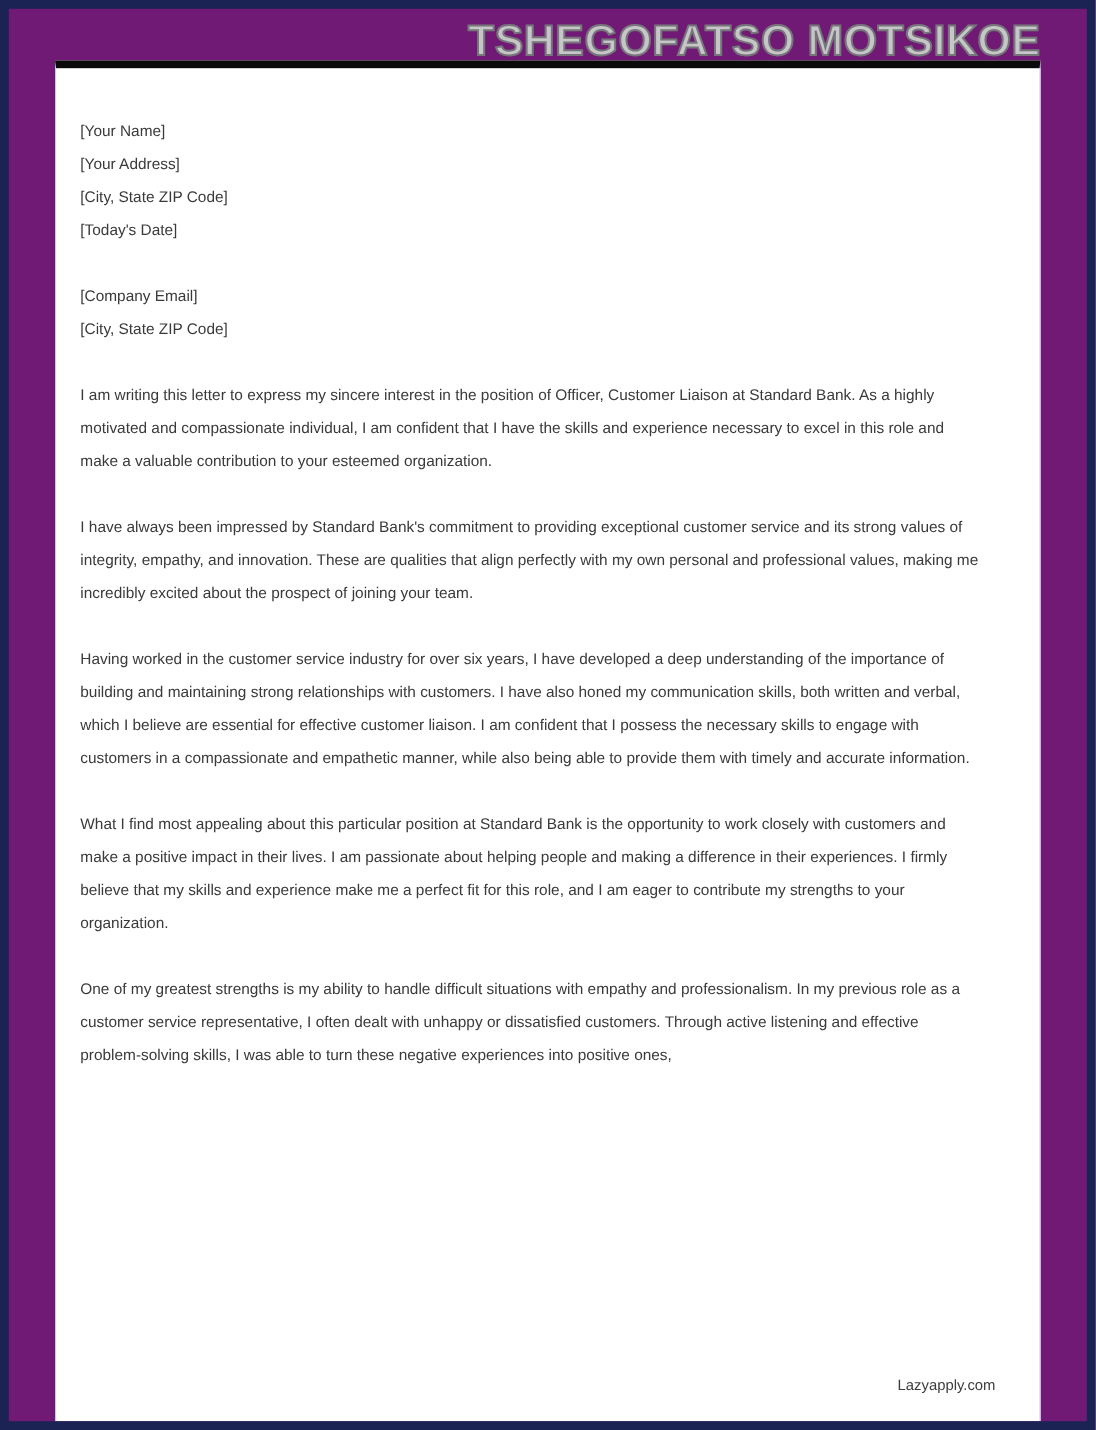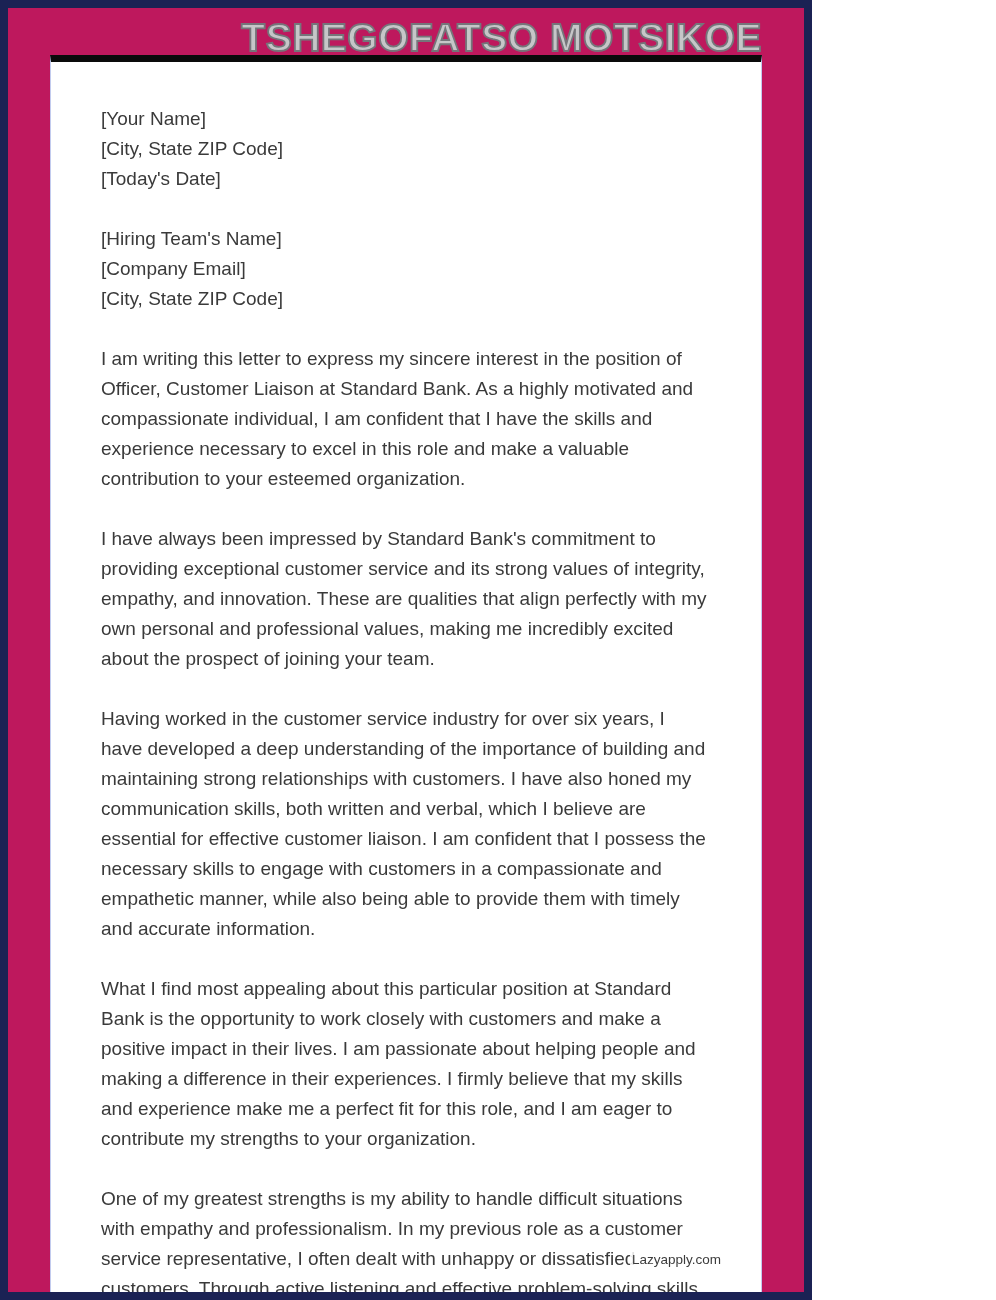--- a/index.html
+++ b/index.html
@@ -1,23 +1,23 @@
 <!DOCTYPE html>
 <html><head>
 <meta charset="utf-8">
 <style>
   * { margin: 0; padding: 0; box-sizing: border-box; }
   html, body { width: 996px; }
   body { font-family: "Liberation Sans", sans-serif; }
 
   .frame {
     position: relative;
-    width: 812px;
+    width: 996px;
     height: 1300px;
-    background: #be185d;
+    background: #701a75;
     border: 8px solid #1b2254;
     overflow: hidden;
   }
 
   .header-name {
     position: absolute;
     top: 8px;
     right: 42px;
     font-size: 39px;
     font-weight: 700;
@@ -36,22 +36,22 @@
     right: 42px;
     bottom: 0;
     background: #ffffff;
     border-top: 7px solid #0a0a0a;
     border-left: 1px solid #c2cbee;
     border-right: 1px solid #c2cbee;
     overflow: hidden;
   }
 
   .letter {
-    padding: 42px 52px 0 50px;
-    font-size: 19px;
+    padding: 42px 52px 0 22px;
+    font-size: 14px;
     line-height: 30px;
     color: #3a3a3a;
   }
 
   .block { margin-bottom: 30px; }
   .paragraph { margin-bottom: 30px; }
 
   .watermark {
     position: absolute;
     right: 38px;
@@ -68,26 +68,26 @@
 <div class="frame">
 
   <div class="header-name">TSHEGOFATSO MOTSIKOE</div>
 
   <div class="page">
 
     <div class="letter">
 
       <div class="block">
         <div class="line">[Your Name]</div>
+        <div class="line">[Your Address]</div>
         <div class="line">[City, State ZIP Code]</div>
         <div class="line">[Today's Date]</div>
       </div>
 
       <div class="block">
-        <div class="line">[Hiring Team's Name]</div>
         <div class="line">[Company Email]</div>
         <div class="line">[City, State ZIP Code]</div>
       </div>
 
 
       <p class="paragraph">I am writing this letter to express my sincere interest in the position of Officer, Customer Liaison at Standard Bank. As a highly motivated and compassionate individual, I am confident that I have the skills and experience necessary to excel in this role and make a valuable contribution to your esteemed organization.</p>
       <p class="paragraph">I have always been impressed by Standard Bank's commitment to providing exceptional customer service and its strong values of integrity, empathy, and innovation. These are qualities that align perfectly with my own personal and professional values, making me incredibly excited about the prospect of joining your team.</p>
       <p class="paragraph">Having worked in the customer service industry for over six years, I have developed a deep understanding of the importance of building and maintaining strong relationships with customers. I have also honed my communication skills, both written and verbal, which I believe are essential for effective customer liaison. I am confident that I possess the necessary skills to engage with customers in a compassionate and empathetic manner, while also being able to provide them with timely and accurate information.</p>
       <p class="paragraph">What I find most appealing about this particular position at Standard Bank is the opportunity to work closely with customers and make a positive impact in their lives. I am passionate about helping people and making a difference in their experiences. I firmly believe that my skills and experience make me a perfect fit for this role, and I am eager to contribute my strengths to your organization.</p>
       <p class="paragraph">One of my greatest strengths is my ability to handle difficult situations with empathy and professionalism. In my previous role as a customer service representative, I often dealt with unhappy or dissatisfied customers. Through active listening and effective problem-solving skills, I was able to turn these negative experiences into positive ones,</p>

